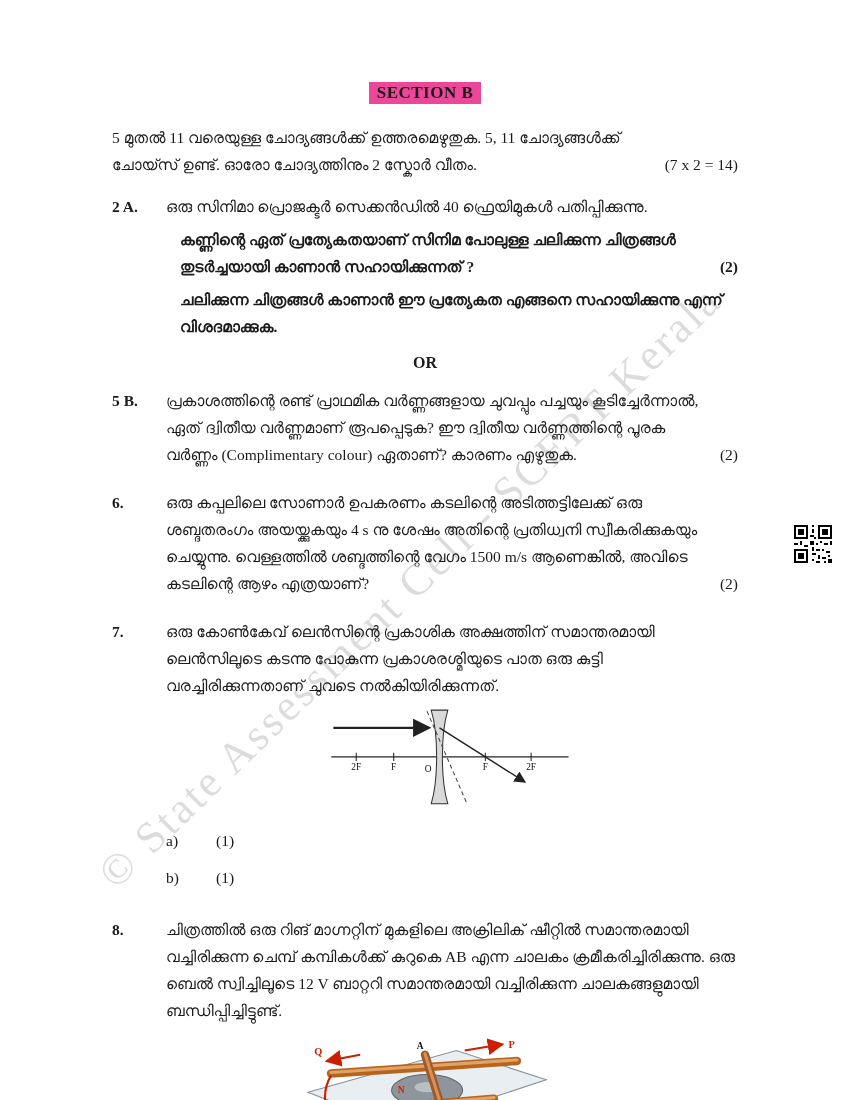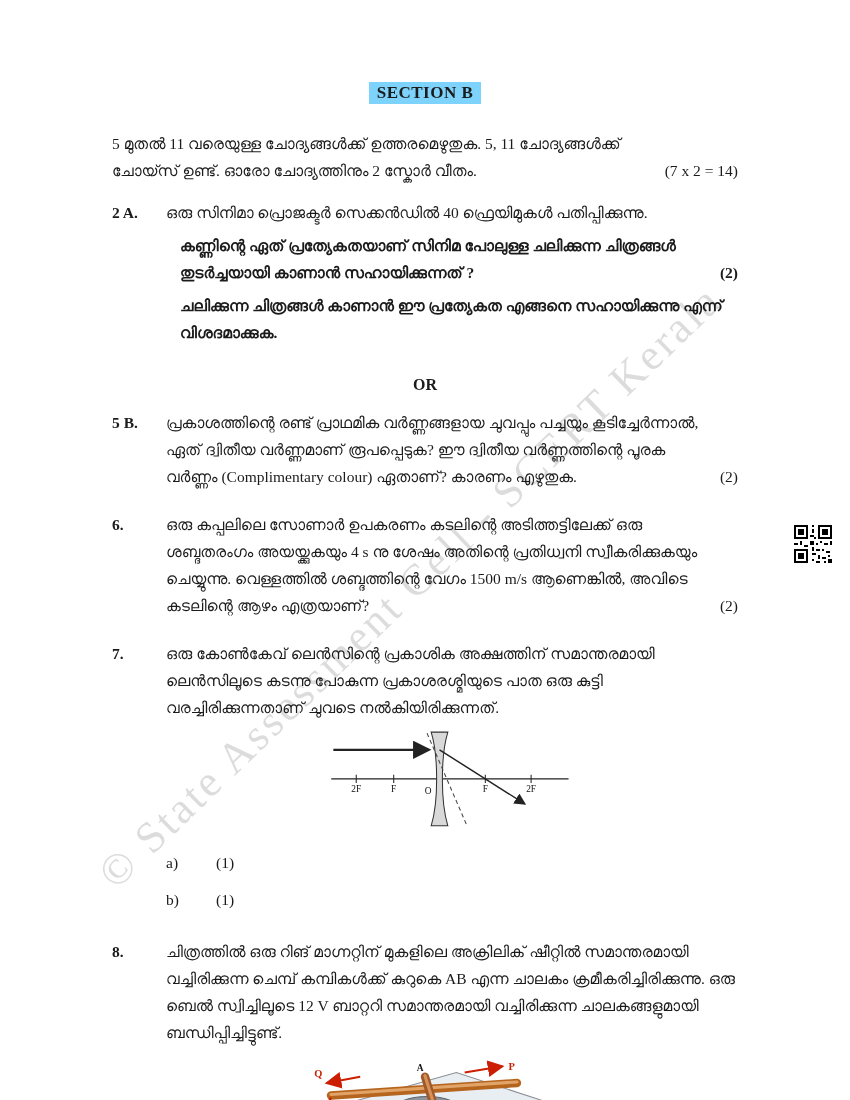--- a/index.html
+++ b/index.html
@@ -13,38 +13,38 @@
     position:absolute; left:88px; top:862px;
     transform:rotate(-44deg); transform-origin:0 0;
     font-size:44px; letter-spacing:3px; white-space:nowrap;
     color:#8f8f8f; opacity:0.30; z-index:0; font-weight:400;
   }
   .qr { position:absolute; right:18px; top:525px; z-index:2; }
   .content { position:relative; z-index:1; padding:82px 112px 0 112px; }
 
   .section-title-wrap { text-align:center; }
   .section-title {
-    display:inline-block; background:#7dd3fc; padding:1px 8px;
+    display:inline-block; background:#ec4899; padding:1px 8px;
     font-weight:bold; font-size:17px; letter-spacing:0.5px;
   }
 
   .row { display:flex; }
   .row .txt { flex:1; }
   .row .marks { align-self:flex-end; margin-left:12px; white-space:nowrap; }
 
-  .instr { margin-top:26px; font-size:15.5px; line-height:27px; }
+  .instr { margin-top:20px; font-size:15.5px; line-height:27px; }
   .instr .marks { font-weight:normal; }
 
   .question { display:flex; margin-top:15px; font-size:15.5px; line-height:27px; }
   .qnum { width:54px; flex-shrink:0; font-weight:bold; }
   .qbody { flex:1; }
   .para { margin-bottom:6px; }
   .indent { margin-left:14px;font-weight:bold; }
 
-  .or { text-align:center; font-weight:bold; font-size:16px; margin:24px 0 2px 0; }
+  .or { text-align:center; font-weight:bold; font-size:16px; margin:8px 0 2px 0; }
 
   .subq { display:flex; margin:10px 0; font-size:15.5px; line-height:27px; }
   .subq .slabel { width:38px; flex-shrink:0; }
 
   .diagram-wrap { text-align:center; margin:8px 0 6px 0; }
 </style>
 </head>
 <body>
 
 <div class="page">

